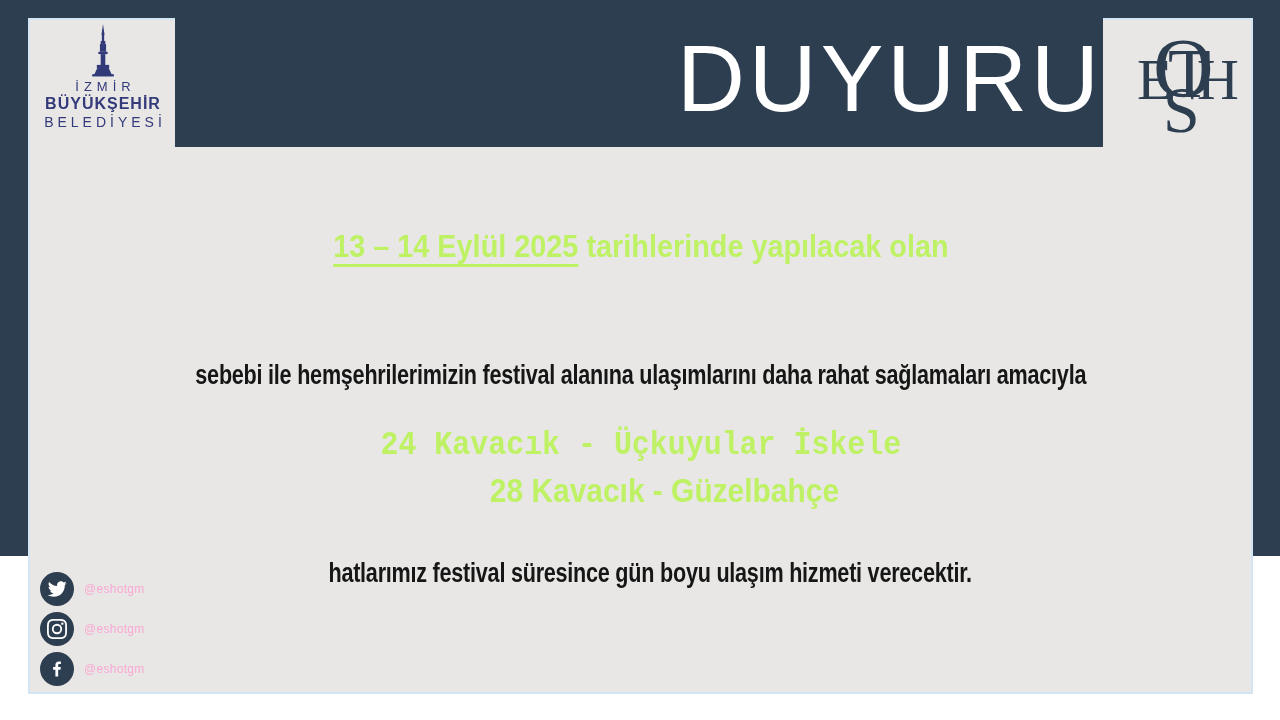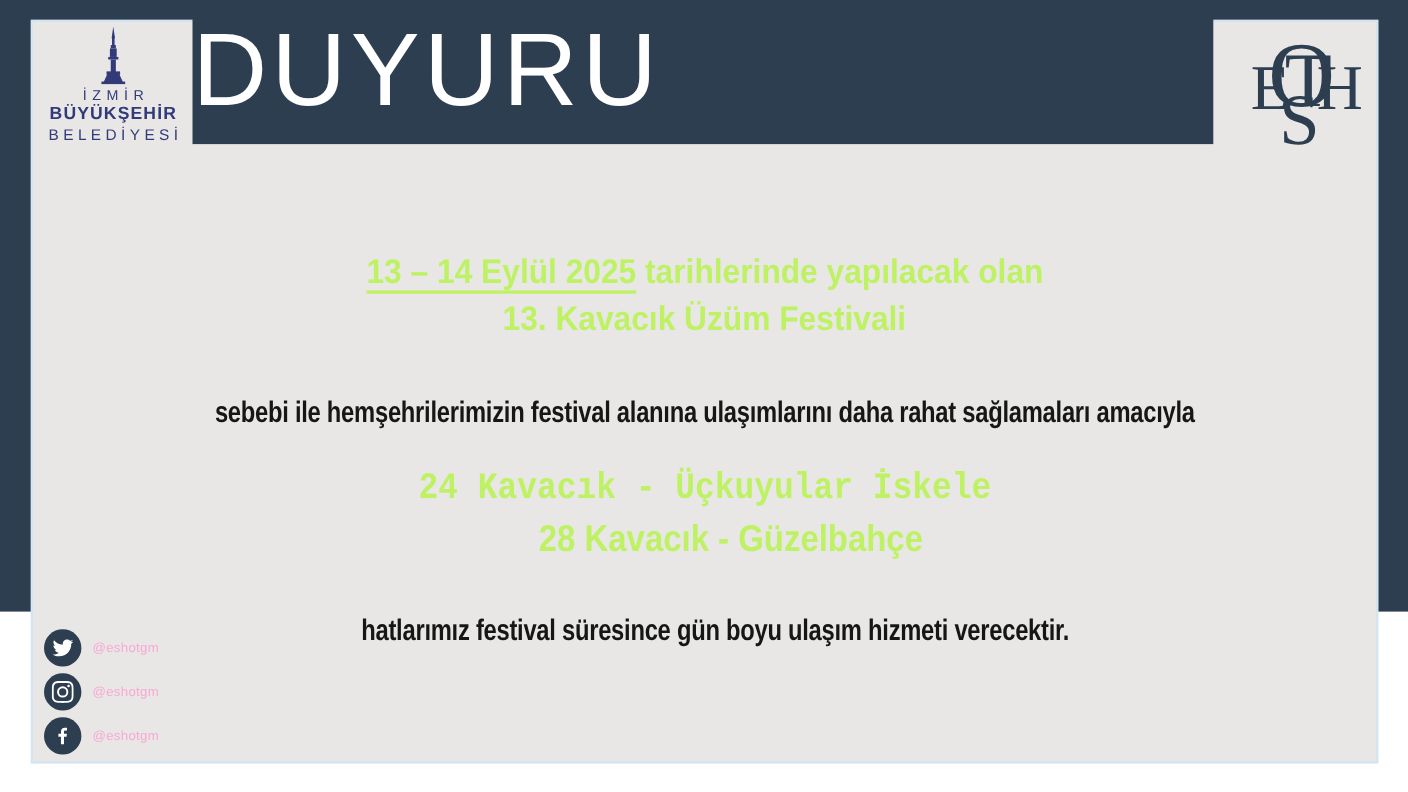--- a/index.html
+++ b/index.html
@@ -18,26 +18,26 @@
     position: absolute;
     left: 28px; top: 18px;
     width: 1225px; height: 676px;
     background: #e8e7e5;
     border: 2px solid #d3e4f2;
   }
 
   
   .banner {
     position: absolute;
-    left: 175px; top: 0;
+    left: 175px; top: 16px;
     width: 928px; height: 131px;
     background: #2d3e51;
     display: flex;
     align-items: center;
-    justify-content: flex-start;
+    justify-content: flex-end;
   }
   .banner-title {
     color: #ffffff;
     font-size: 94px;
     font-weight: 400;
     letter-spacing: 4px;
     line-height: 1;
     padding-bottom: 6px;
   }
 
@@ -169,23 +169,20 @@
     <span class="eshot-h">H</span>
     <span class="eshot-s">S</span>
   </div>
 
   <div class="txt red line-date">
     <div class="inner">
       <span class="underlined">13 – 14  Eylül 2025</span><span> tarihlerinde yapılacak olan</span>
     </div>
   </div>
 
-  <div class="txt red line-event">
-    <div class="inner">13. Kavacık Üzüm Festivali</div>
-  </div>
 
   <div class="txt dark line-reason">
     <div class="inner">sebebi ile hemşehrilerimizin festival alanına ulaşımlarını daha rahat sağlamaları amacıyla</div>
   </div>
 
   <div class="txt red line-bus1">
     <div class="inner">24 Kavacık - Üçkuyular İskele</div>
   </div>
 
   <div class="txt red line-bus2">

